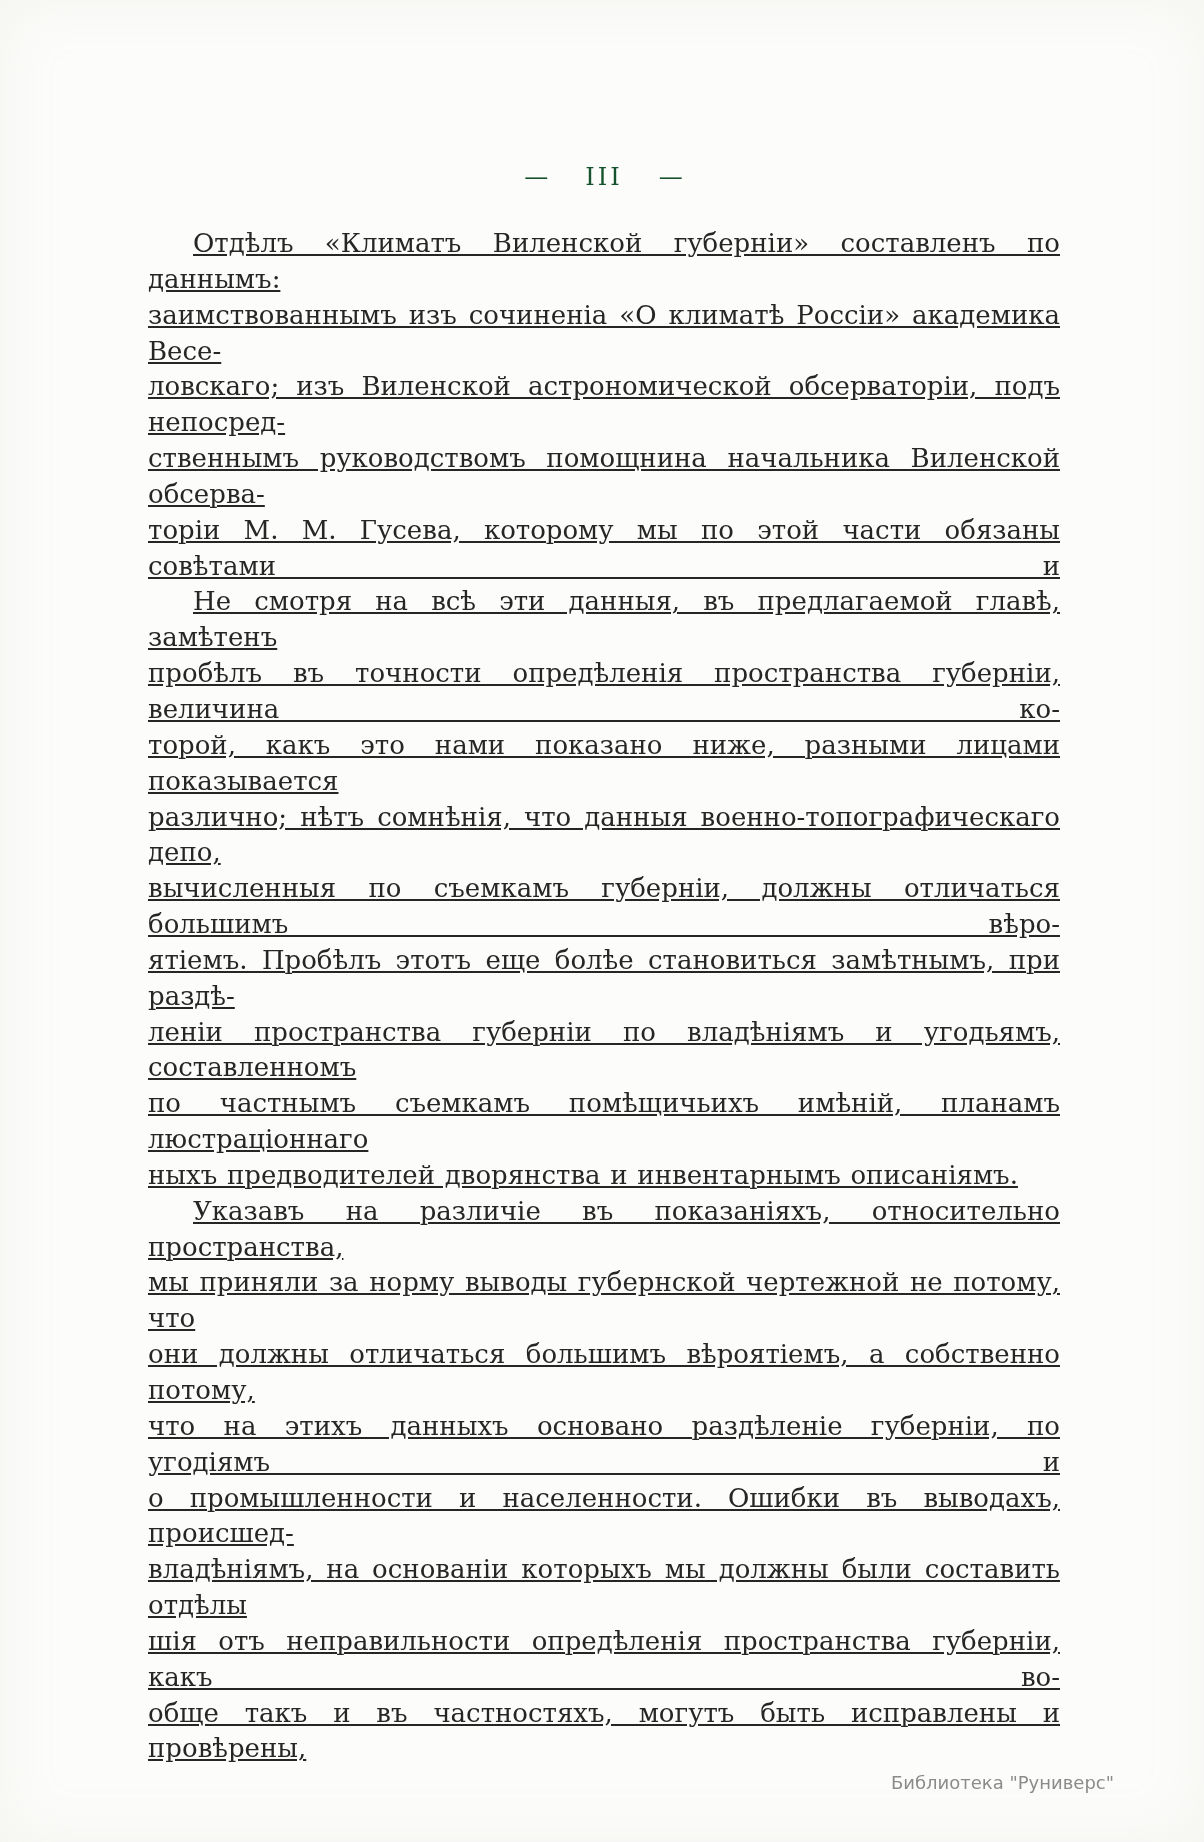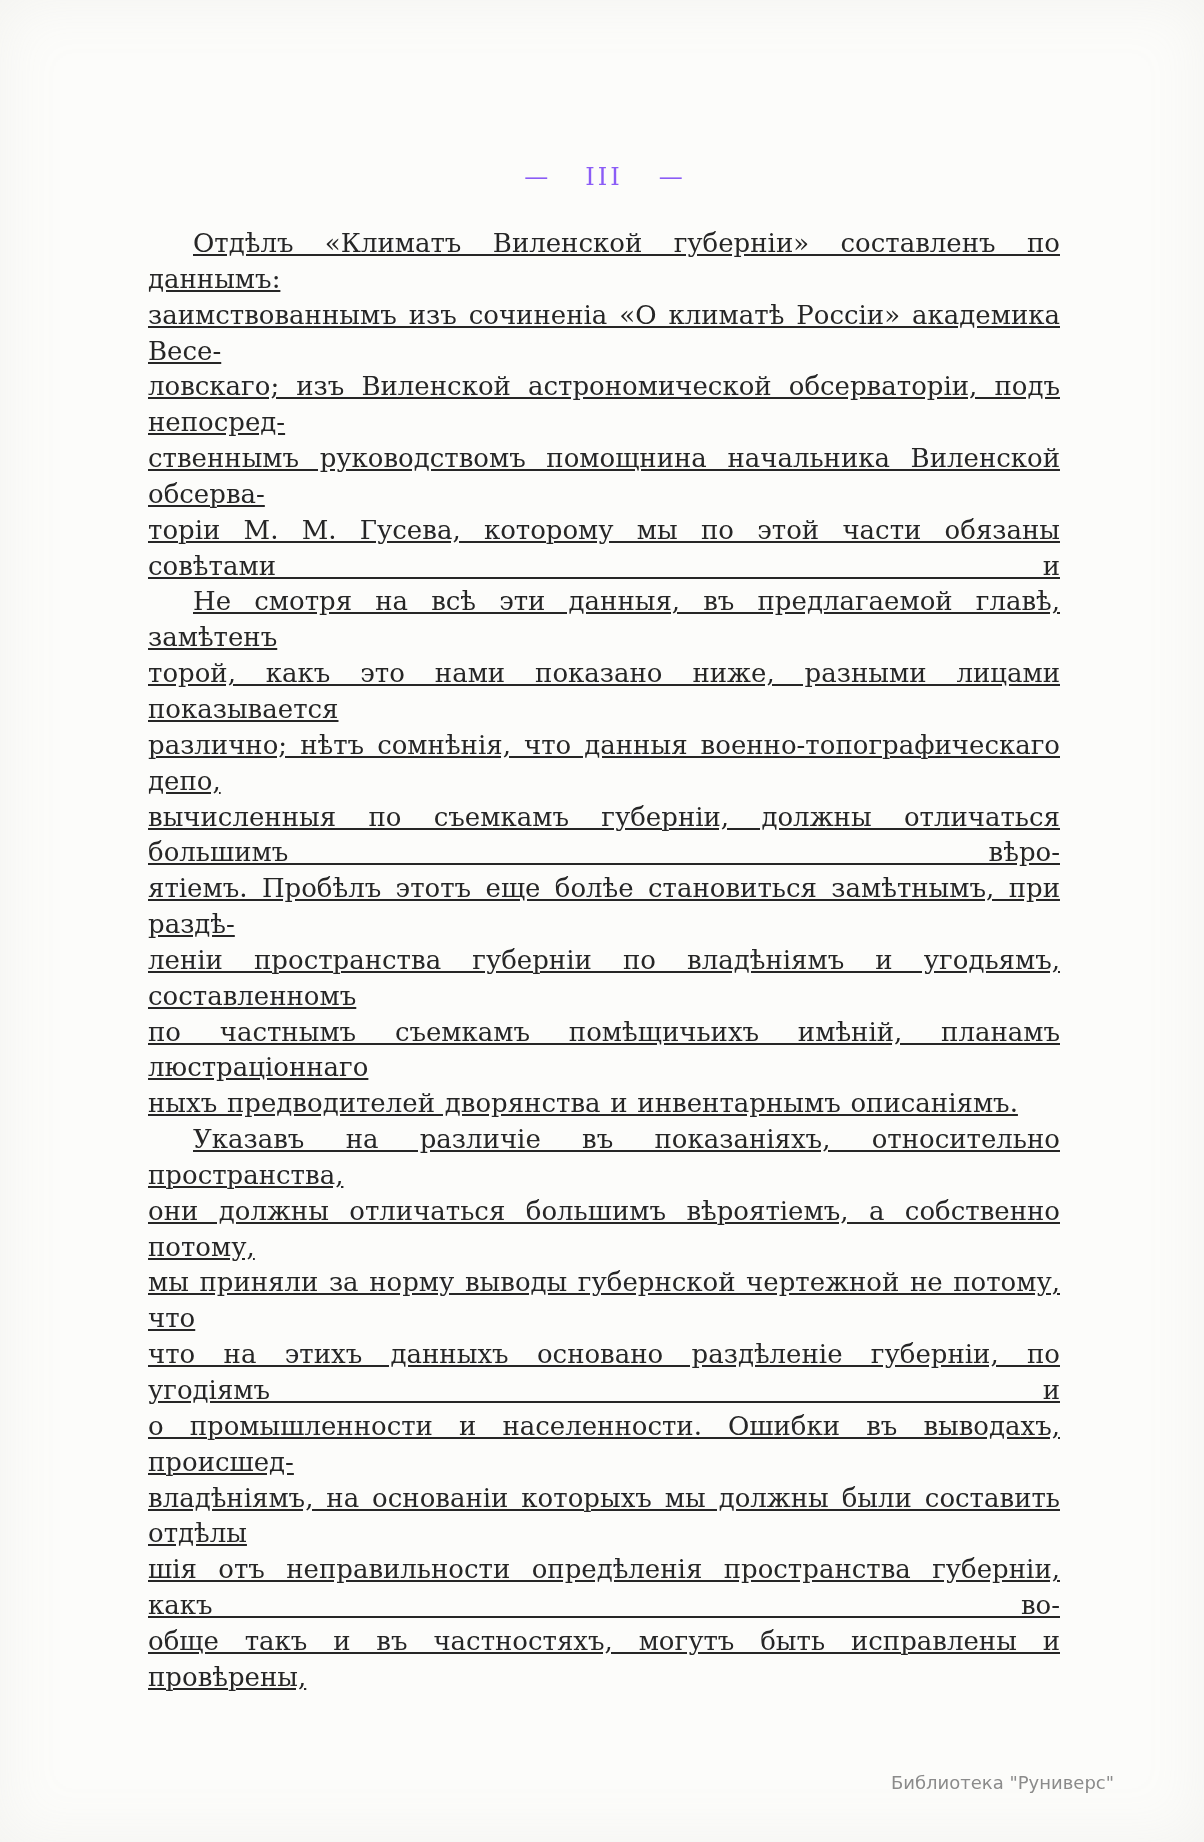--- a/index.html
+++ b/index.html
@@ -27,21 +27,21 @@
   }
   .pagehead {
     position: absolute;
     top: 163px;
     left: 148px;
     width: 912px;
     text-align: center;
     font-size: 24px;
     line-height: 28px;
     letter-spacing: 1px;
-    color: #8b5cf6;
+    color: #14532d;
   }
   .pagehead .num {
     display: inline-block;
     margin: 0 36px;
     letter-spacing: 3px;
   }
   .textblock {
     position: absolute;
     top: 226px;
     left: 148px;
@@ -90,33 +90,34 @@
     <div class="para">
       <div class="line pfirst">Отдѣлъ «Климатъ Виленской губерніи» составленъ по даннымъ:</div>
       <div class="line">заимствованнымъ изъ сочиненіа «О климатѣ Россіи» академика Весе-</div>
       <div class="line">ловскаго; изъ Виленской астрономической обсерваторіи, подъ непосред-</div>
       <div class="line">ственнымъ руководствомъ помощнина начальника Виленской обсерва-</div>
       <div class="line">торіи М. М. Гусева, которому мы по этой части обязаны совѣтами и</div>
     </div>
 
     <div class="para">
       <div class="line pfirst">Не смотря на всѣ эти данныя, въ предлагаемой главѣ, замѣтенъ</div>
+      <div class="line">пробѣлъ въ точности опредѣленія пространства губерніи, величина ко-</div>
       <div class="line">торой, какъ это нами показано ниже, разными лицами показывается</div>
       <div class="line">различно; нѣтъ сомнѣнія, что данныя военно-топографическаго депо,</div>
       <div class="line">вычисленныя по съемкамъ губерніи, должны отличаться большимъ вѣро-</div>
       <div class="line">ятіемъ. Пробѣлъ этотъ еще болѣе становиться замѣтнымъ, при раздѣ-</div>
       <div class="line">леніи пространства губерніи по владѣніямъ и угодьямъ, составленномъ</div>
       <div class="line">по частнымъ съемкамъ помѣщичьихъ имѣній, планамъ люстраціоннаго</div>
       <div class="line plast">ныхъ предводителей дворянства и инвентарнымъ описаніямъ.</div>
     </div>
 
     <div class="para">
       <div class="line pfirst">Указавъ на различіе въ показаніяхъ, относительно пространства,</div>
+      <div class="line">мы приняли за норму выводы губернской чертежной не потому, что</div>
       <div class="line">они должны отличаться большимъ вѣроятіемъ, а собственно потому,</div>
-      <div class="line">мы приняли за норму выводы губернской чертежной не потому, что</div>
       <div class="line">что на этихъ данныхъ основано раздѣленіе губерніи, по угодіямъ и</div>
       <div class="line">о промышленности и населенности. Ошибки въ выводахъ, происшед-</div>
       <div class="line">владѣніямъ, на основаніи которыхъ мы должны были составить отдѣлы</div>
       <div class="line">шія отъ неправильности опредѣленія пространства губерніи, какъ во-</div>
       <div class="line">обще такъ и въ частностяхъ, могутъ быть исправлены и провѣрены,</div>
 
     </div>
 
   </div>
 

